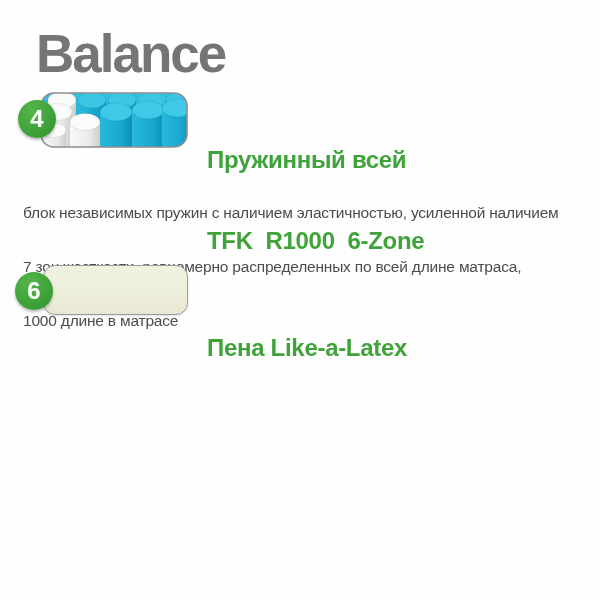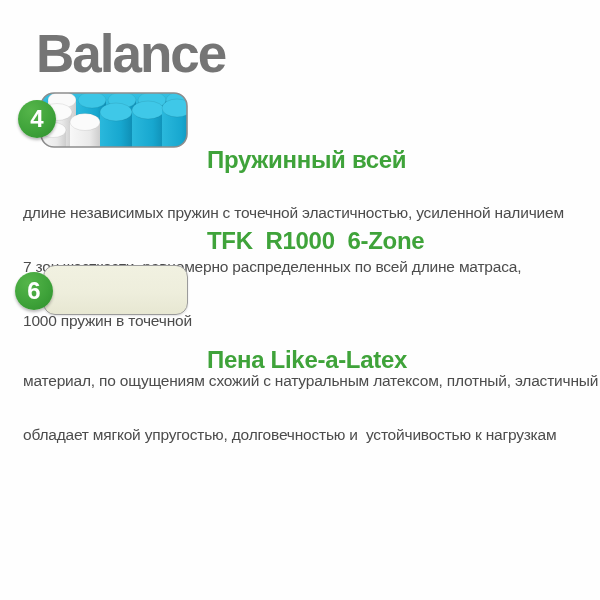--- a/index.html
+++ b/index.html
@@ -31,21 +31,21 @@
   }
   .badge-4{left:18px;top:100px;}
   .badge-6{left:15px;top:272px;}
   
   .sec-title{
     position:absolute;left:207px;
     color:#3fa33a;font-size:24px;font-weight:700;line-height:27px;
     letter-spacing:-0.3px;white-space:pre;
   }
   .sec-title-4{top:92px;}
-  .sec-title-6{top:292px;text-align:right;}
+  .sec-title-6{top:280px;text-align:right;}
   
   .desc{
     position:absolute;left:23px;
     color:#4c4c4c;font-size:15.5px;line-height:18px;
     letter-spacing:-0.2px;white-space:pre;
   }
   .desc-4{top:168px;}
   .desc-6{top:336px;}
 </style>
 </head>
@@ -129,30 +129,26 @@
     </svg>
   </div>
   <div class="badge badge-4">
     <span>4</span>
   </div>
   <div class="sec-title sec-title-4">
     <div>Пружинный всей</div>
     <div>TFK  R1000  6-Zone</div>
   </div>
   <div class="desc desc-4">
-    <div>длине независимых пружин с точечной эластичностью, усиленной наличием</div>
+    <div>блок независимых пружин с наличием эластичностью, усиленной наличием</div>
     <div>7 зон жесткости, равномерно распределенных по всей длине матраса,</div>
-    <div>1000 пружин в точечной</div>
+    <div>1000 длине в матрасе</div>
   </div>
 
   <div class="foam-visual"></div>
   <div class="badge badge-6">
     <span>6</span>
   </div>
   <div class="sec-title sec-title-6">
     <div>Пена Like-a-Latex</div>
   </div>
-  <div class="desc desc-6">
-    <div>материал, по ощущениям схожий с натуральным латексом, плотный, эластичный</div>
-    <div>обладает мягкой упругостью, долговечностью и  устойчивостью к нагрузкам</div>
-  </div>
 
 </div>
 
 </body></html>

